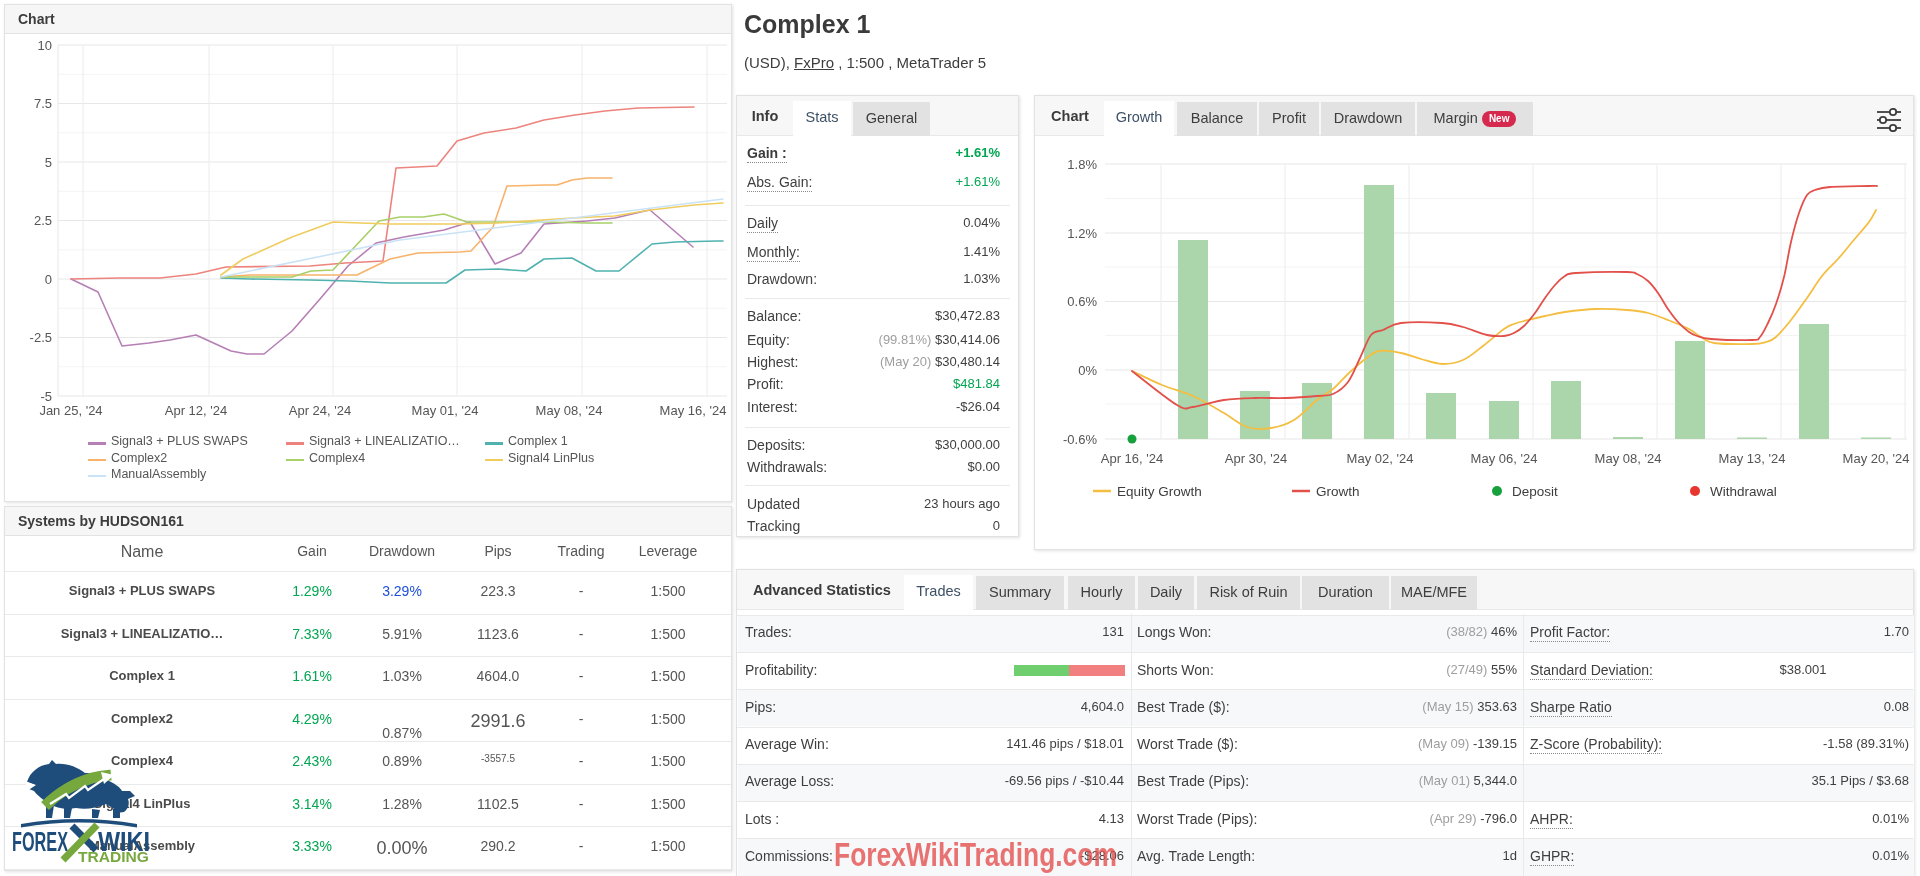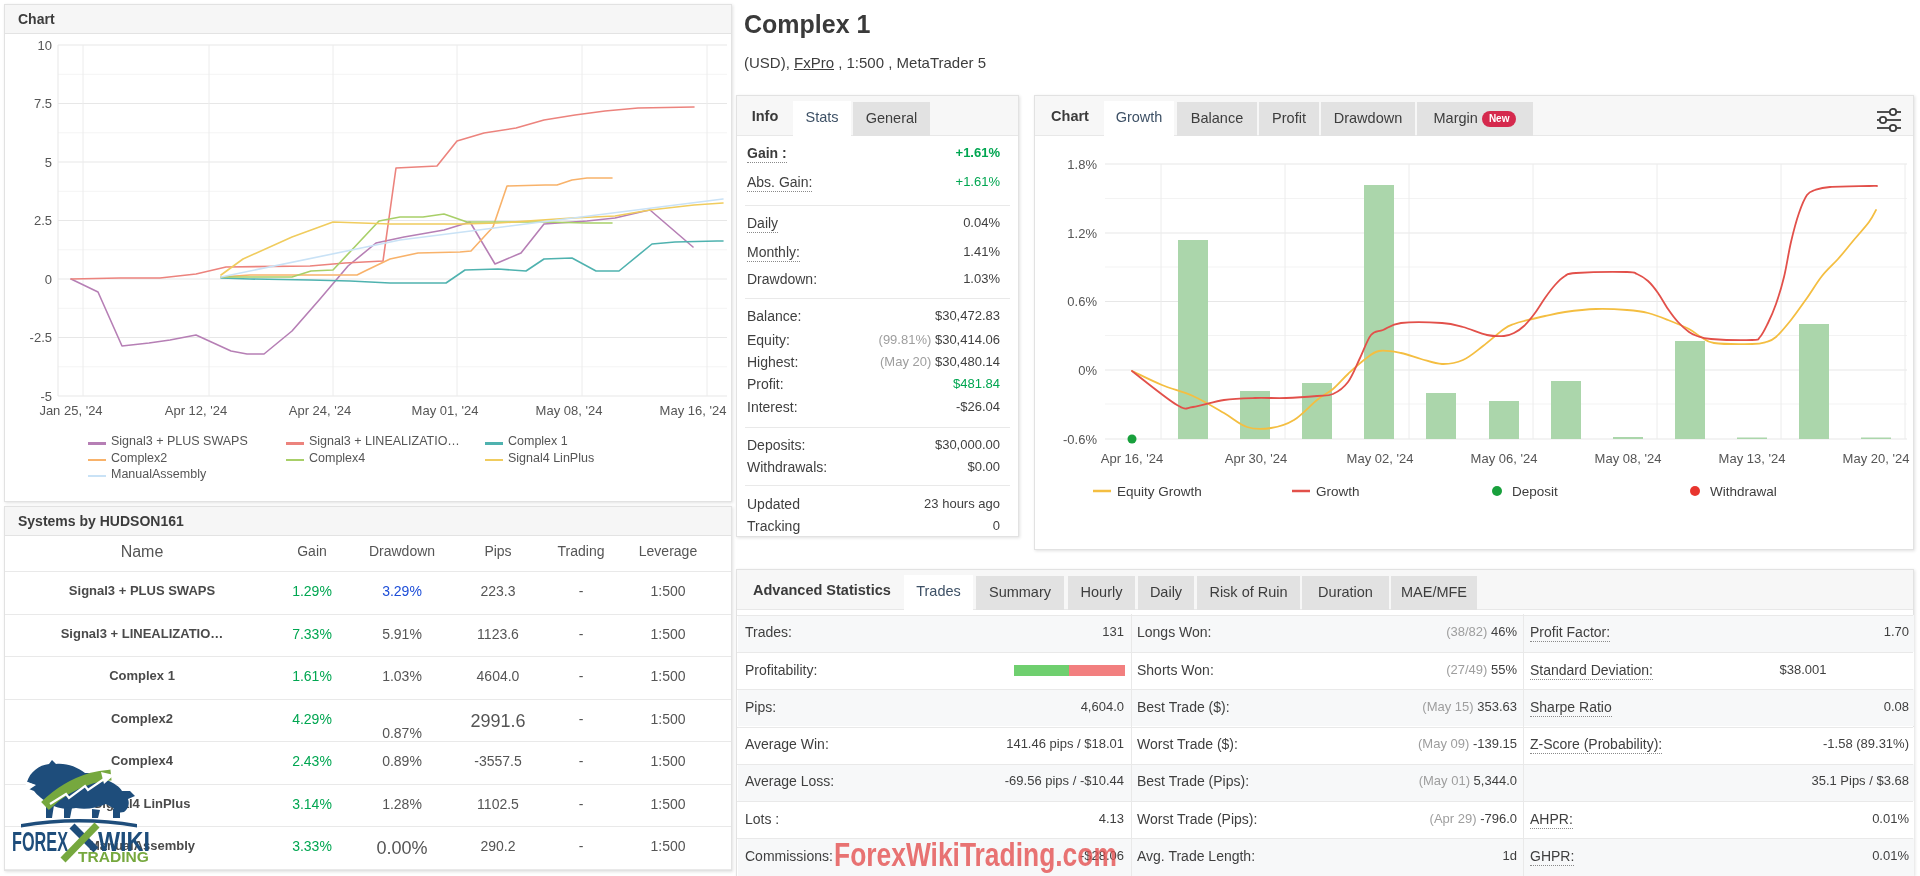--- a/index.html
+++ b/index.html
@@ -120,21 +120,21 @@
 <div style="position:absolute;left:2px;top:203.75px;width:270px;text-align:center;font-size:13px;font-weight:bold;color:#4a4a4a;">Complex2</div>
 <div style="position:absolute;left:267px;top:203.75px;width:80px;text-align:center;font-size:14px;color:#00a651;">4.29%</div>
 <div style="position:absolute;left:352px;top:203.75px;width:90px;text-align:center;font-size:14px;color:#555;margin-top:14px;">0.87%</div>
 <div style="position:absolute;left:443px;top:203.75px;width:100px;text-align:center;font-size:18px;color:#555;">2991.6</div>
 <div style="position:absolute;left:536px;top:203.75px;width:80px;text-align:center;font-size:14px;color:#555;">-</div>
 <div style="position:absolute;left:618px;top:203.75px;width:90px;text-align:center;font-size:14px;color:#555;">1:500</div>
 <div class="sep" style="left:0;top:234.0px;width:726px;"></div>
 <div style="position:absolute;left:2px;top:246.25px;width:270px;text-align:center;font-size:13px;font-weight:bold;color:#4a4a4a;">Complex4</div>
 <div style="position:absolute;left:267px;top:246.25px;width:80px;text-align:center;font-size:14px;color:#00a651;">2.43%</div>
 <div style="position:absolute;left:352px;top:246.25px;width:90px;text-align:center;font-size:14px;color:#555;">0.89%</div>
-<div style="position:absolute;left:443px;top:246.25px;width:100px;text-align:center;font-size:14px;color:#555;">-3557.5</div>
+<div style="position:absolute;left:443px;top:246.25px;width:100px;text-align:center;font-size:10px;color:#555;">-3557.5</div>
 <div style="position:absolute;left:536px;top:246.25px;width:80px;text-align:center;font-size:14px;color:#555;">-</div>
 <div style="position:absolute;left:618px;top:246.25px;width:90px;text-align:center;font-size:14px;color:#555;">1:500</div>
 <div class="sep" style="left:0;top:276.5px;width:726px;"></div>
 <div style="position:absolute;left:2px;top:288.75px;width:270px;text-align:center;font-size:13px;font-weight:bold;color:#4a4a4a;">Signal4 LinPlus</div>
 <div style="position:absolute;left:267px;top:288.75px;width:80px;text-align:center;font-size:14px;color:#00a651;">3.14%</div>
 <div style="position:absolute;left:352px;top:288.75px;width:90px;text-align:center;font-size:14px;color:#555;">1.28%</div>
 <div style="position:absolute;left:443px;top:288.75px;width:100px;text-align:center;font-size:14px;color:#555;">1102.5</div>
 <div style="position:absolute;left:536px;top:288.75px;width:80px;text-align:center;font-size:14px;color:#555;">-</div>
 <div style="position:absolute;left:618px;top:288.75px;width:90px;text-align:center;font-size:14px;color:#555;">1:500</div>
 <div class="sep" style="left:0;top:319.0px;width:726px;"></div>

